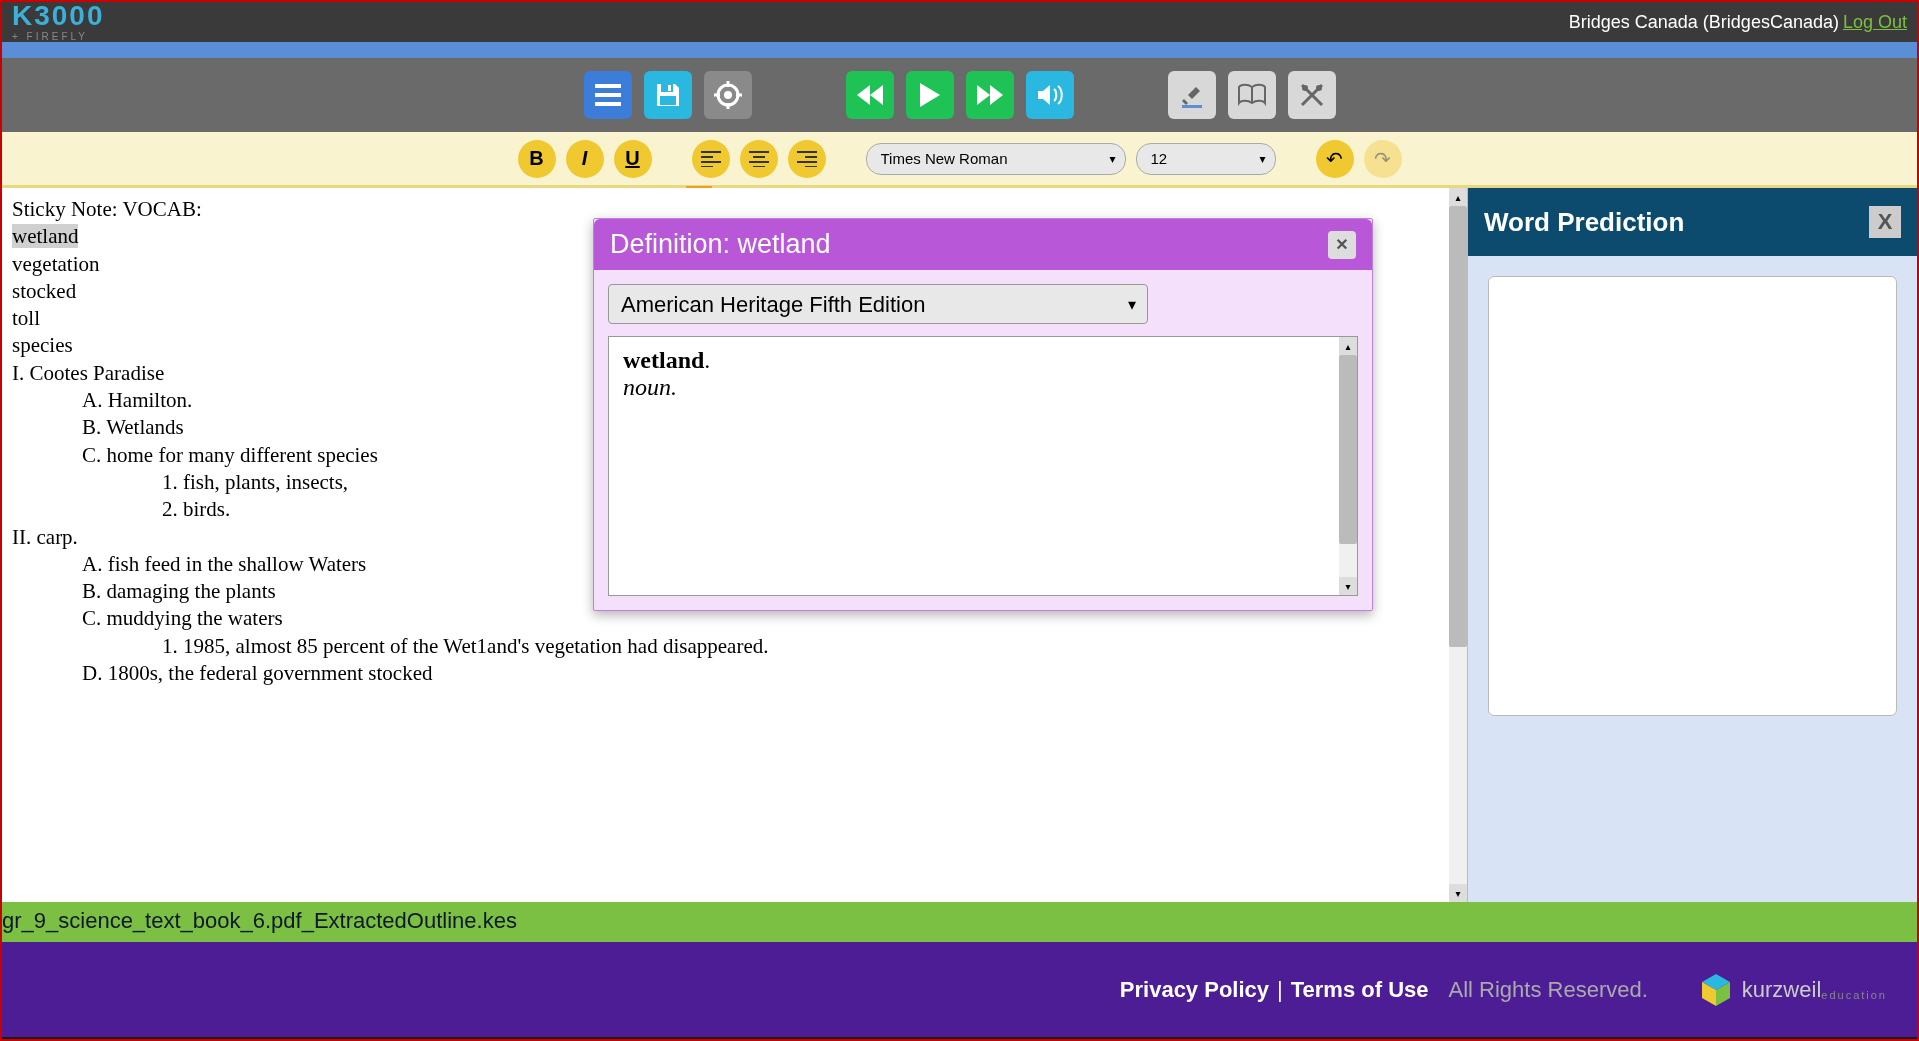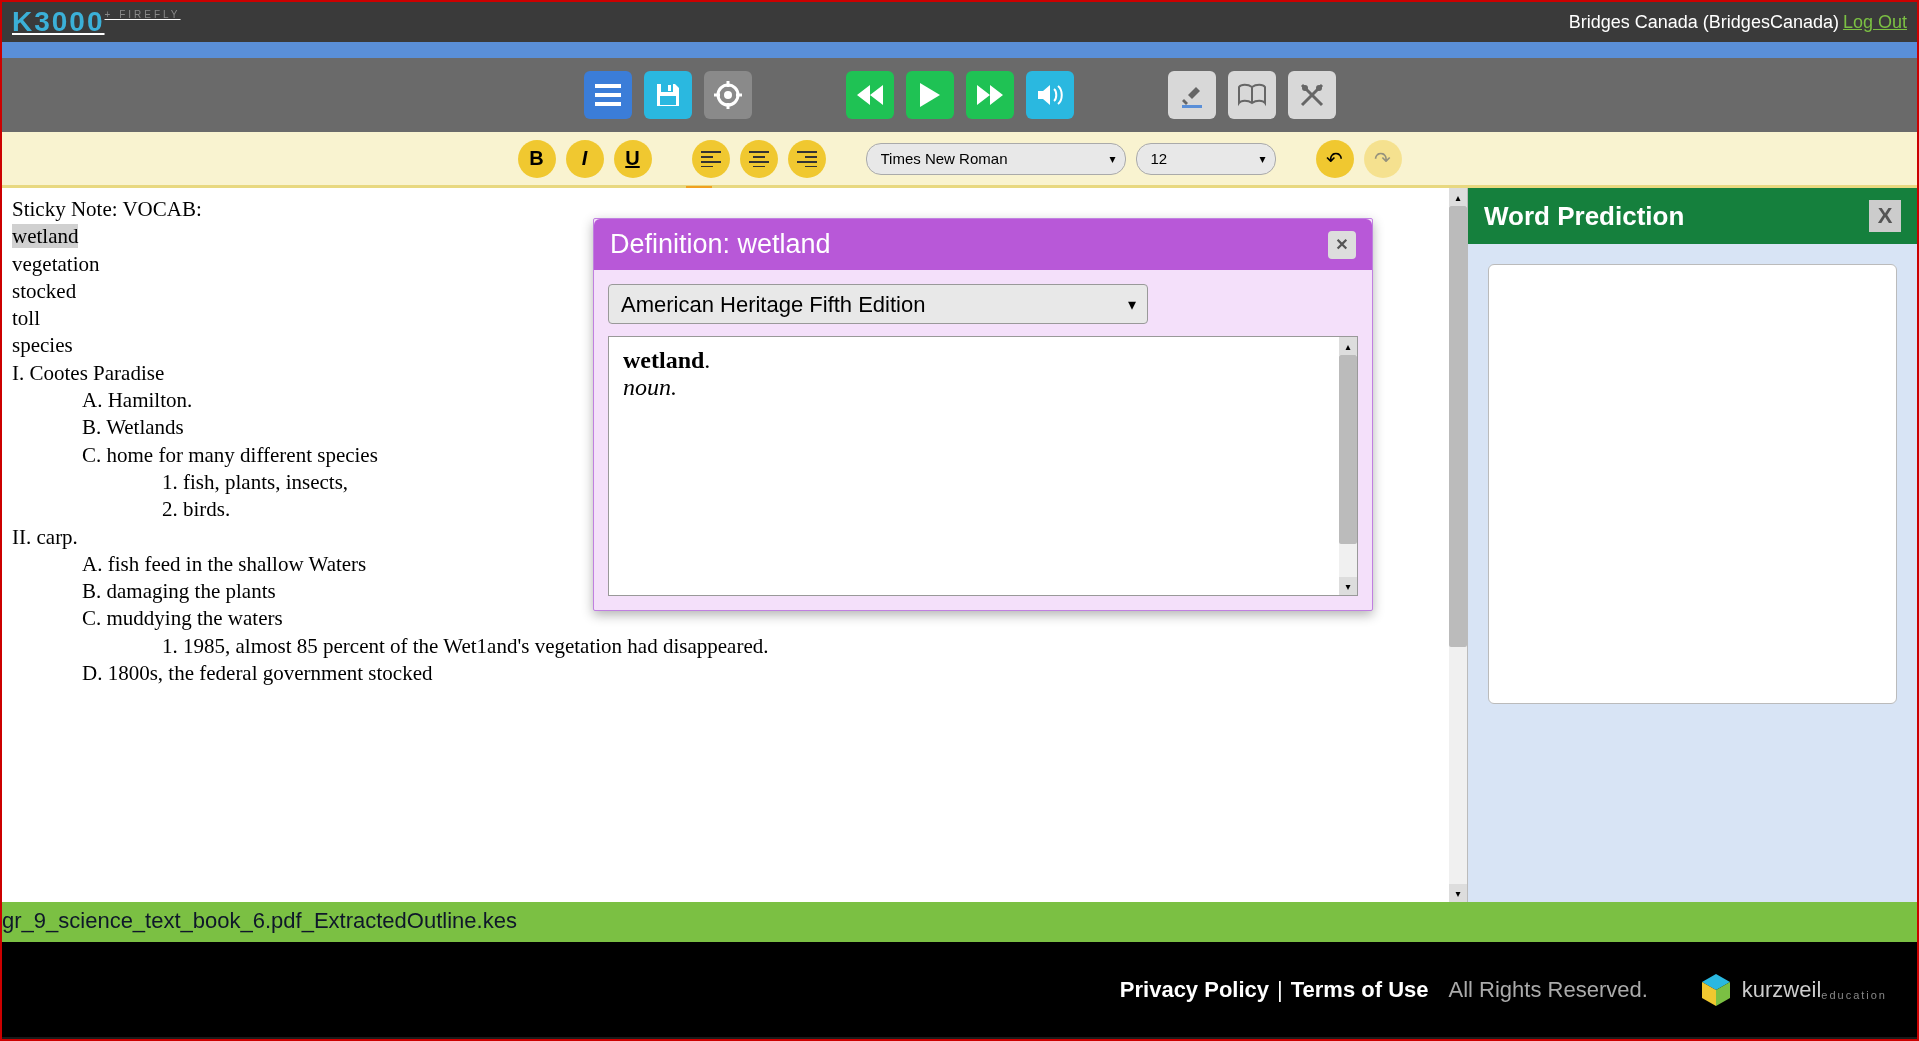--- a/index.html
+++ b/index.html
@@ -14,21 +14,21 @@
 .topbar {
   background: #3a3a3a;
   height: 44px;
   display: flex;
   align-items: center;
   padding: 0 10px;
   color: #fff;
   font-size: 18px;
   border-bottom: 4px solid #5a8fd8;
 }
-.logo { flex: 0 0 auto; display: flex; flex-direction: row; line-height: 1; text-decoration: underline; }
+.logo { flex: 0 0 auto; display: flex; flex-direction: column; line-height: 1; }
 .logo-main { font-size: 28px; font-weight: bold; color: #3bb0d8; letter-spacing: 2px; }
 .logo-sub { font-size: 10px; color: #888; letter-spacing: 3px; margin-top: 2px; }
 .topbar-spacer { flex: 1; }
 .user-info { font-size: 18px; }
 .logout { color: #7bc043; text-decoration: underline; cursor: pointer; margin-left: 4px; }
 
 .thin-blue { height: 12px; background: #5a8fd8; }
 
 .toolbar1 {
   background: #6a6a6a;
@@ -181,25 +181,25 @@
 .def-text-box .defn { margin-left: 60px; margin-top: 30px; line-height: 1.3; }
 .def-text-box .example { font-style: italic; }
 
 .wp-panel {
   width: 450px;
   background: #d8e4f5;
   border-left: 1px solid #bbb;
   position: relative;
 }
 .wp-header {
-  background: #15803d;
+  background: #0c4a6e;
   color: #fff;
   font-size: 26px;
   font-weight: bold;
-  padding: 12px 16px;
+  padding: 18px 16px;
   display: flex;
   align-items: center;
 }
 .wp-close {
   margin-left: auto;
   width: 32px; height: 32px;
   background: #ccc;
   color: #555;
   display: flex; align-items: center; justify-content: center;
   font-weight: bold; font-size: 22px;
@@ -218,21 +218,21 @@
 .filename-bar {
   background: #7bc043;
   color: #0f172a;
   text-align: left;
   font-size: 22px;
   padding: 6px 0;
   height: 40px;
 }
 
 .footer {
-  background: #000000;
+  background: #4c1d95;
   color: #fff;
   height: 95px;
   display: flex;
   align-items: center;
   padding: 0 30px;
   font-size: 22px;
 }
 .footer-spacer { flex: 1; }
 .footer a { color: #fff; text-decoration: none; font-weight: bold; }
 .footer .sep { margin: 0 8px; }

